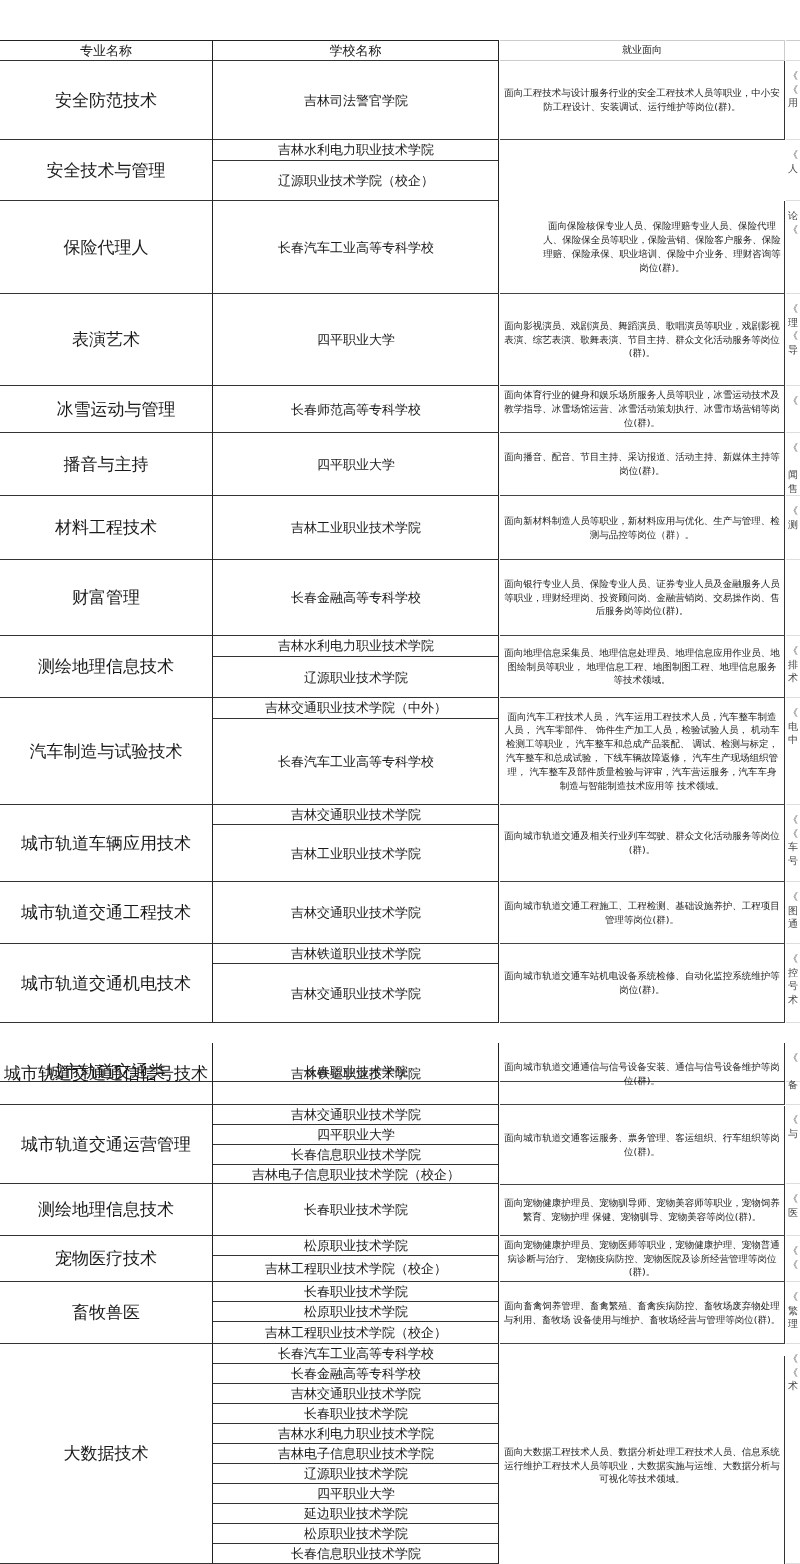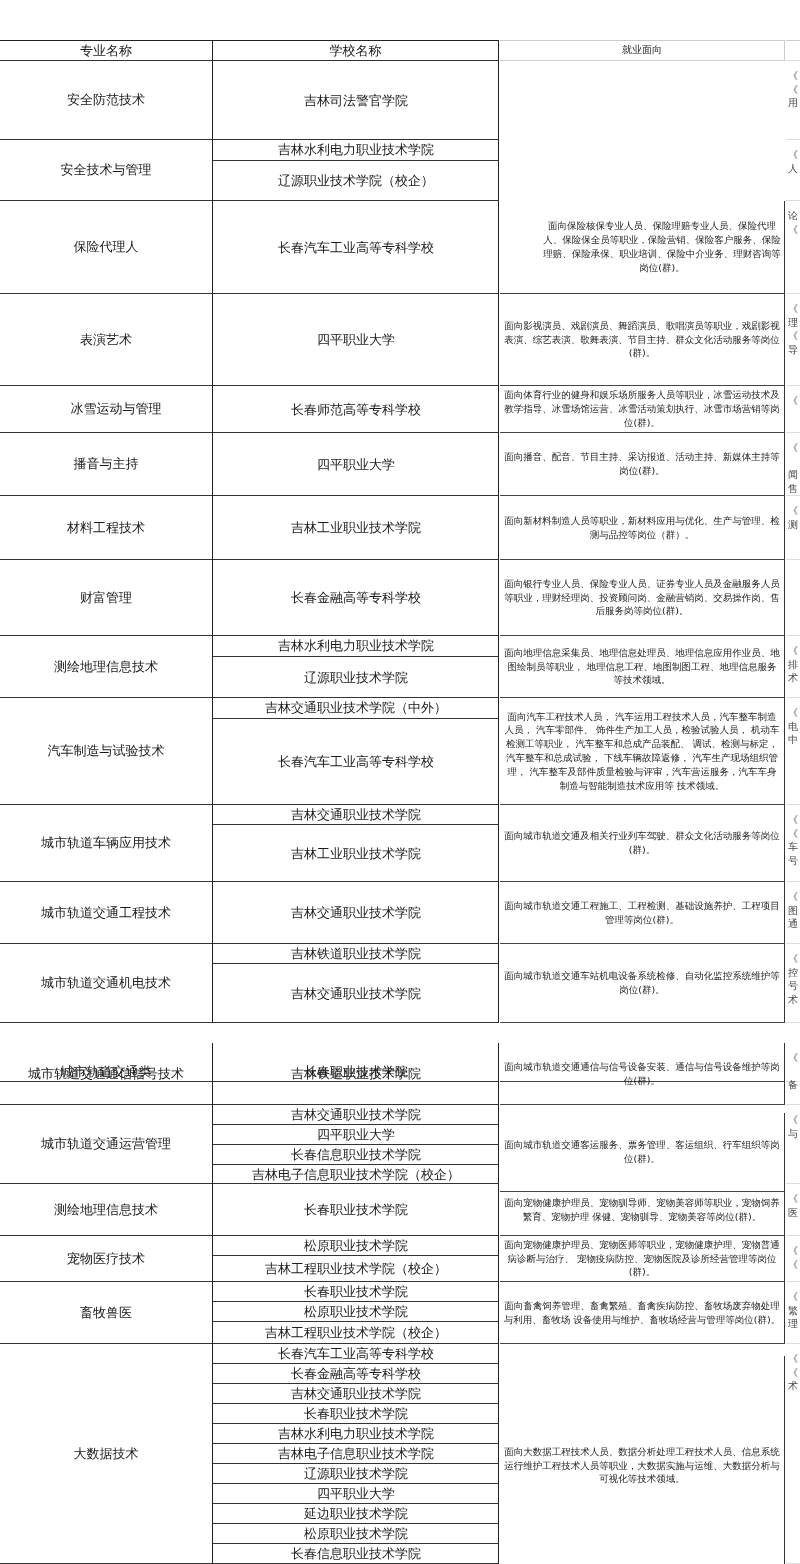--- a/index.html
+++ b/index.html
@@ -2,21 +2,21 @@
 <html><head>
 <meta charset="utf-8">
 <style>
   * { box-sizing: border-box; margin: 0; padding: 0; }
   html, body { width: 800px; height: 1564px; background: #ffffff; overflow: hidden; }
   body { font-family: "DejaVu Sans", "Liberation Sans", sans-serif; color: #1a1a1a; position: relative; }
   #page { position: absolute; left: 0; top: 40px; width: 800px; }
   .grid { position: relative; width: 800px; }
   .row-block { position: absolute; left: 0; width: 800px; }
   .cell { position: absolute; display: flex; align-items: center; justify-content: center; text-align: center; overflow: hidden; }
-  .major { left: 0; width: 213px; border-right: 1px solid #222; border-bottom: 1.5px solid #333; font-size: 13px; }
+  .major { left: 0; width: 213px; border-right: 1px solid #222; border-bottom: 1.5px solid #333; font-size: 17px; }
   .schools { left: 213px; width: 286px; border-right: 1.5px solid #222; border-bottom: 1.5px solid #333; }
   .school { position: absolute; left: 0; width: 286px; display: flex; align-items: center; justify-content: center; font-size: 13px; border-bottom: 1px solid #333; }
   .school:last-child { border-bottom: none; }
   .desc { left: 500px; width: 285px; border-right: 1.5px solid #333; border-bottom: 1.5px solid #444; font-size: 9.5px; line-height: 1.45; padding: 2px 3px; color: #222; }
   .extra { left: 786px; width: 14px; border-bottom: 1px solid #ddd; font-size: 10px; line-height: 1.35; color: #444; justify-content: flex-start; align-items: center; flex-direction: column; padding-top: 8px; white-space: pre; }
   .header .cell { border-top: 1.5px solid #222; }
   .header .major, .header .schools-h { font-size: 13px; }
   .schools-h { left: 213px; width: 286px; border-right: 1.5px solid #222; border-bottom: 1.5px solid #333; font-size: 13px; }
   .header .desc { font-size: 10px; border-top: 1px solid #ccc; border-right: 1px solid #ccc; border-bottom: 1px solid #ccc; }
   .header .extra { border-top: 1px solid #ccc; }
@@ -30,20 +30,21 @@
       <div class="cell major" style="top:0;height:21px;">专业名称</div>
       <div class="cell schools-h" style="top:0;height:21px;">学校名称</div>
       <div class="cell desc" style="top:0;height:21px;">就业面向</div>
       <div class="cell extra" style="top:0;height:21px;"></div>
     </div>
   <div class="row-block" style="top: 21px; height: 79px;">
         <div class="cell major" style="top: 0px; height: 79px;">安全防范技术</div>
         <div class="cell schools" style="top: 0px; height: 79px;">
           <div class="school" style="top: 0px; height: 79px;">吉林司法警官学院</div>
         </div>
+        <div class="cell desc" style="top: 0px; height: 79px;">面向工程技术与设计服务行业的安全工程技术人员等职业，中小安防工程设计、安装调试、运行维护等岗位(群)。</div>
         <div class="cell extra" style="top: 0px; height: 79px;">《
 《
 用</div>
       </div>
       <div class="row-block" style="top: 100px; height: 61px;">
         <div class="cell major" style="top: 0px; height: 61px;">安全技术与管理</div>
         <div class="cell schools" style="top: 0px; height: 61px;">
           <div class="school" style="top: 0px; height: 21px;">吉林水利电力职业技术学院</div>
           <div class="school" style="top: 21px; height: 40px;">辽源职业技术学院（校企）</div>
         </div>
@@ -181,21 +182,21 @@
 备</div>
       </div>
       <div class="row-block" style="top: 1065px; height: 79px;">
         <div class="cell major" style="top: 0px; height: 79px;">城市轨道交通运营管理</div>
         <div class="cell schools" style="top: 0px; height: 79px;">
           <div class="school" style="top: 0px; height: 20px;">吉林交通职业技术学院</div>
           <div class="school" style="top: 20px; height: 20px;">四平职业大学</div>
           <div class="school" style="top: 40px; height: 20px;">长春信息职业技术学院</div>
           <div class="school" style="top: 60px; height: 19px;">吉林电子信息职业技术学院（校企）</div>
         </div>
-        <div class="cell desc" style="top: 8px; height: 79px;">面向城市轨道交通客运服务、票务管理、客运组织、行车组织等岗位(群)。</div>
+        <div class="cell desc" style="top: 1px; height: 79px;">面向城市轨道交通客运服务、票务管理、客运组织、行车组织等岗位(群)。</div>
         <div class="cell extra" style="top: 0px; height: 79px;">《
 与</div>
       </div>
       <div class="row-block" style="top: 1144px; height: 52px;">
         <div class="cell major" style="top: 0px; height: 52px;">测绘地理信息技术</div>
         <div class="cell schools" style="top: 0px; height: 52px;">
           <div class="school" style="top: 0px; height: 52px;">长春职业技术学院</div>
         </div>
         <div class="cell desc" style="top: 0px; height: 52px;">面向宠物健康护理员、宠物驯导师、宠物美容师等职业，宠物饲养繁育、宠物护理 保健、宠物驯导、宠物美容等岗位(群)。</div>
         <div class="cell extra" style="top: 0px; height: 52px;">《

